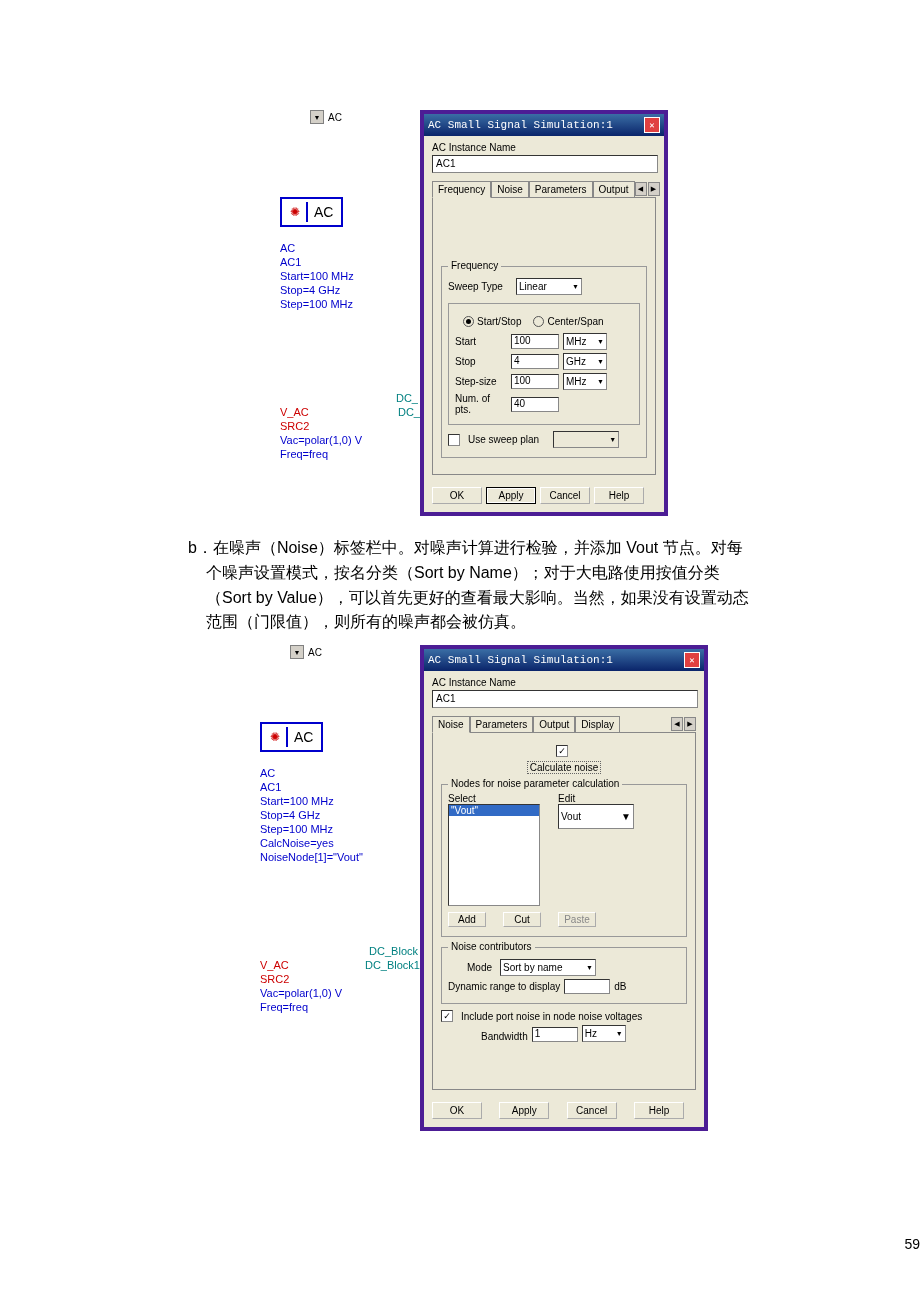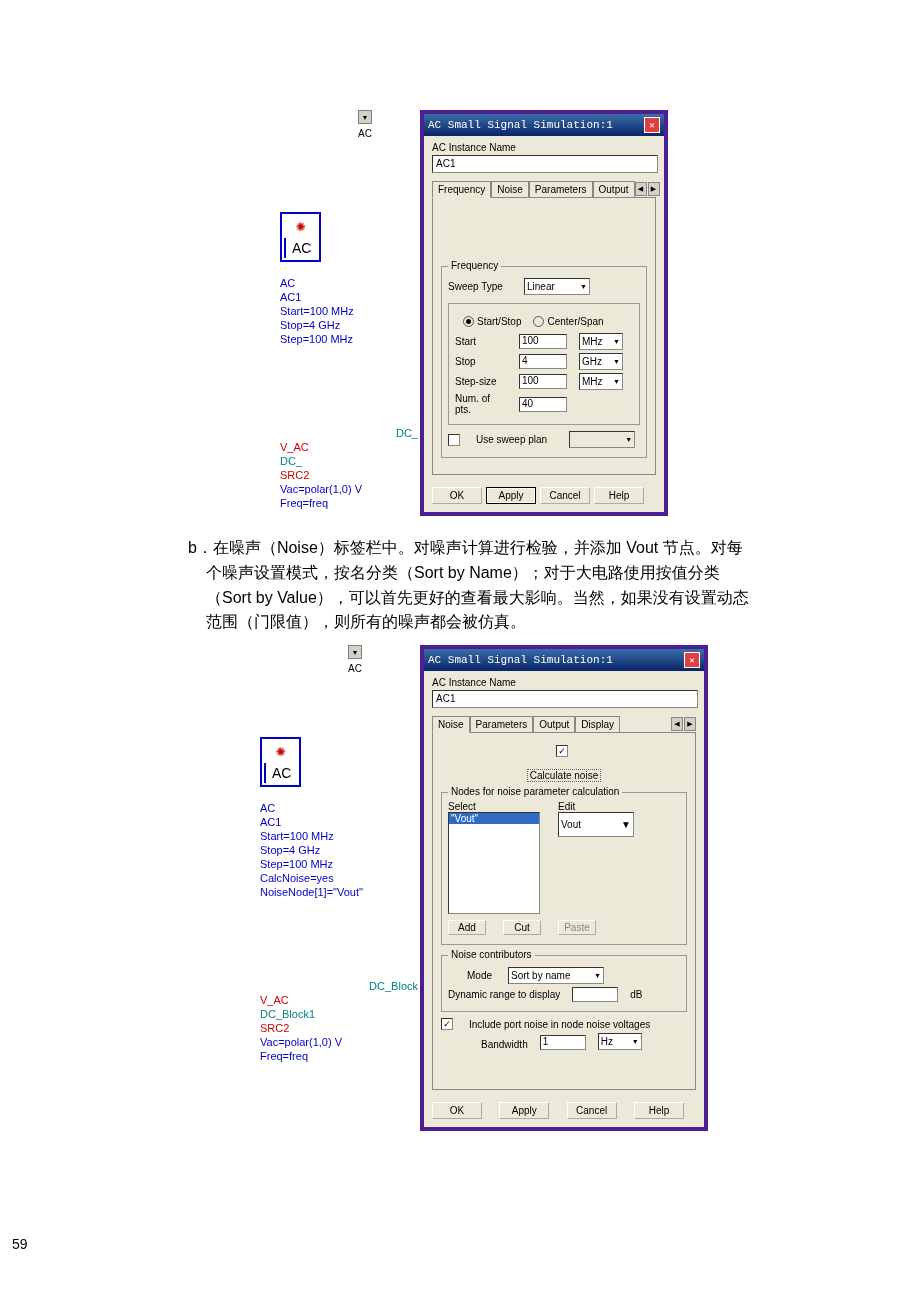--- a/index.html
+++ b/index.html
@@ -39,21 +39,21 @@
   }
   .schematic-area .dots {
     position: absolute;
     inset: 0;
     background-image: radial-gradient(#888 0.5px, transparent 0.5px);
     background-size: 18px 18px;
     background-position: 4px 4px;
     opacity: 0.4;
     z-index: 0;
   }
-  .schematic-area > * { position: relative; z-index: 1; flex-direction: column; }
+  .schematic-area > * { position: relative; z-index: 1; }
   .sch-top {
     display: flex;
     align-items: center;
     gap: 4px;
     font-size: 10px;
     color: #000;
     padding: 0 0 8px 30px;
   }
   .combo-arrow {
     width: 12px;
@@ -185,21 +185,21 @@
     margin-top: 10px;
   }
   .group-title {
     position: absolute;
     top: -7px;
     left: 6px;
     background: #ece9d8;
     padding: 0 3px;
     font-size: 10px;
   }
-  .row { display: flex; align-items: center; gap: 12px; margin: 3px 0; }
+  .row { display: flex; align-items: center; gap: 4px; margin: 3px 0; }
   .row .lbl { width: 52px; font-size: 10px; }
   .num-input { border: 1px inset #888; background: #fff; width: 42px; height: 13px; font-size: 10px; padding: 0 2px; }
   .unit-sel { border: 1px inset #888; background: #fff; width: 38px; height: 15px; font-size: 10px; display:flex; align-items:center; padding:0 2px; justify-content:space-between;}
   .unit-sel .arr { font-size: 7px; }
   .radio-row { display: flex; gap: 12px; margin: 4px 0 6px 8px; font-size: 10px; align-items: center;}
   .radio-dot { width: 9px; height: 9px; border: 1px solid #555; border-radius: 50%; display: inline-flex; align-items:center; justify-content:center; margin-right:3px;}
   .radio-dot.sel::after { content:""; width:5px; height:5px; background:#000; border-radius:50%;}
   .checkbox { width: 10px; height: 10px; border: 1px inset #888; background:#fff; display:inline-flex; align-items:center; justify-content:center; font-size:8px; margin-right:4px;}
   .checkbox.checked::after { content:"✓"; font-size:9px; line-height:9px;}
   .dlg-buttons {
@@ -235,21 +235,21 @@
   .listbox .sel-item { background: #316ac5; color:#fff; padding:0 2px; }
   .edit-combo { border:1px inset #888; background:#fff; width:70px; height:15px; font-size:10px; display:flex; align-items:center; padding:4px 2px; justify-content:space-between;}
   .sm-btn { border:1px outset #fff; background:#ece9d8; padding:1px 0; font-size:10px; width:36px; text-align:center;}
   .sm-btn.disabled { color:#888; }
 
   .page-number {
     position: absolute;
     bottom: 50px;
     left: 12px;
     right: 0;
-    text-align: left;
+    text-align: right;
     font-size: 14px;
   }
 </style>
 </head>
 <body>
 
 <div class="page">
 
   <div class="figure-container">
     <div class="fig-row">

